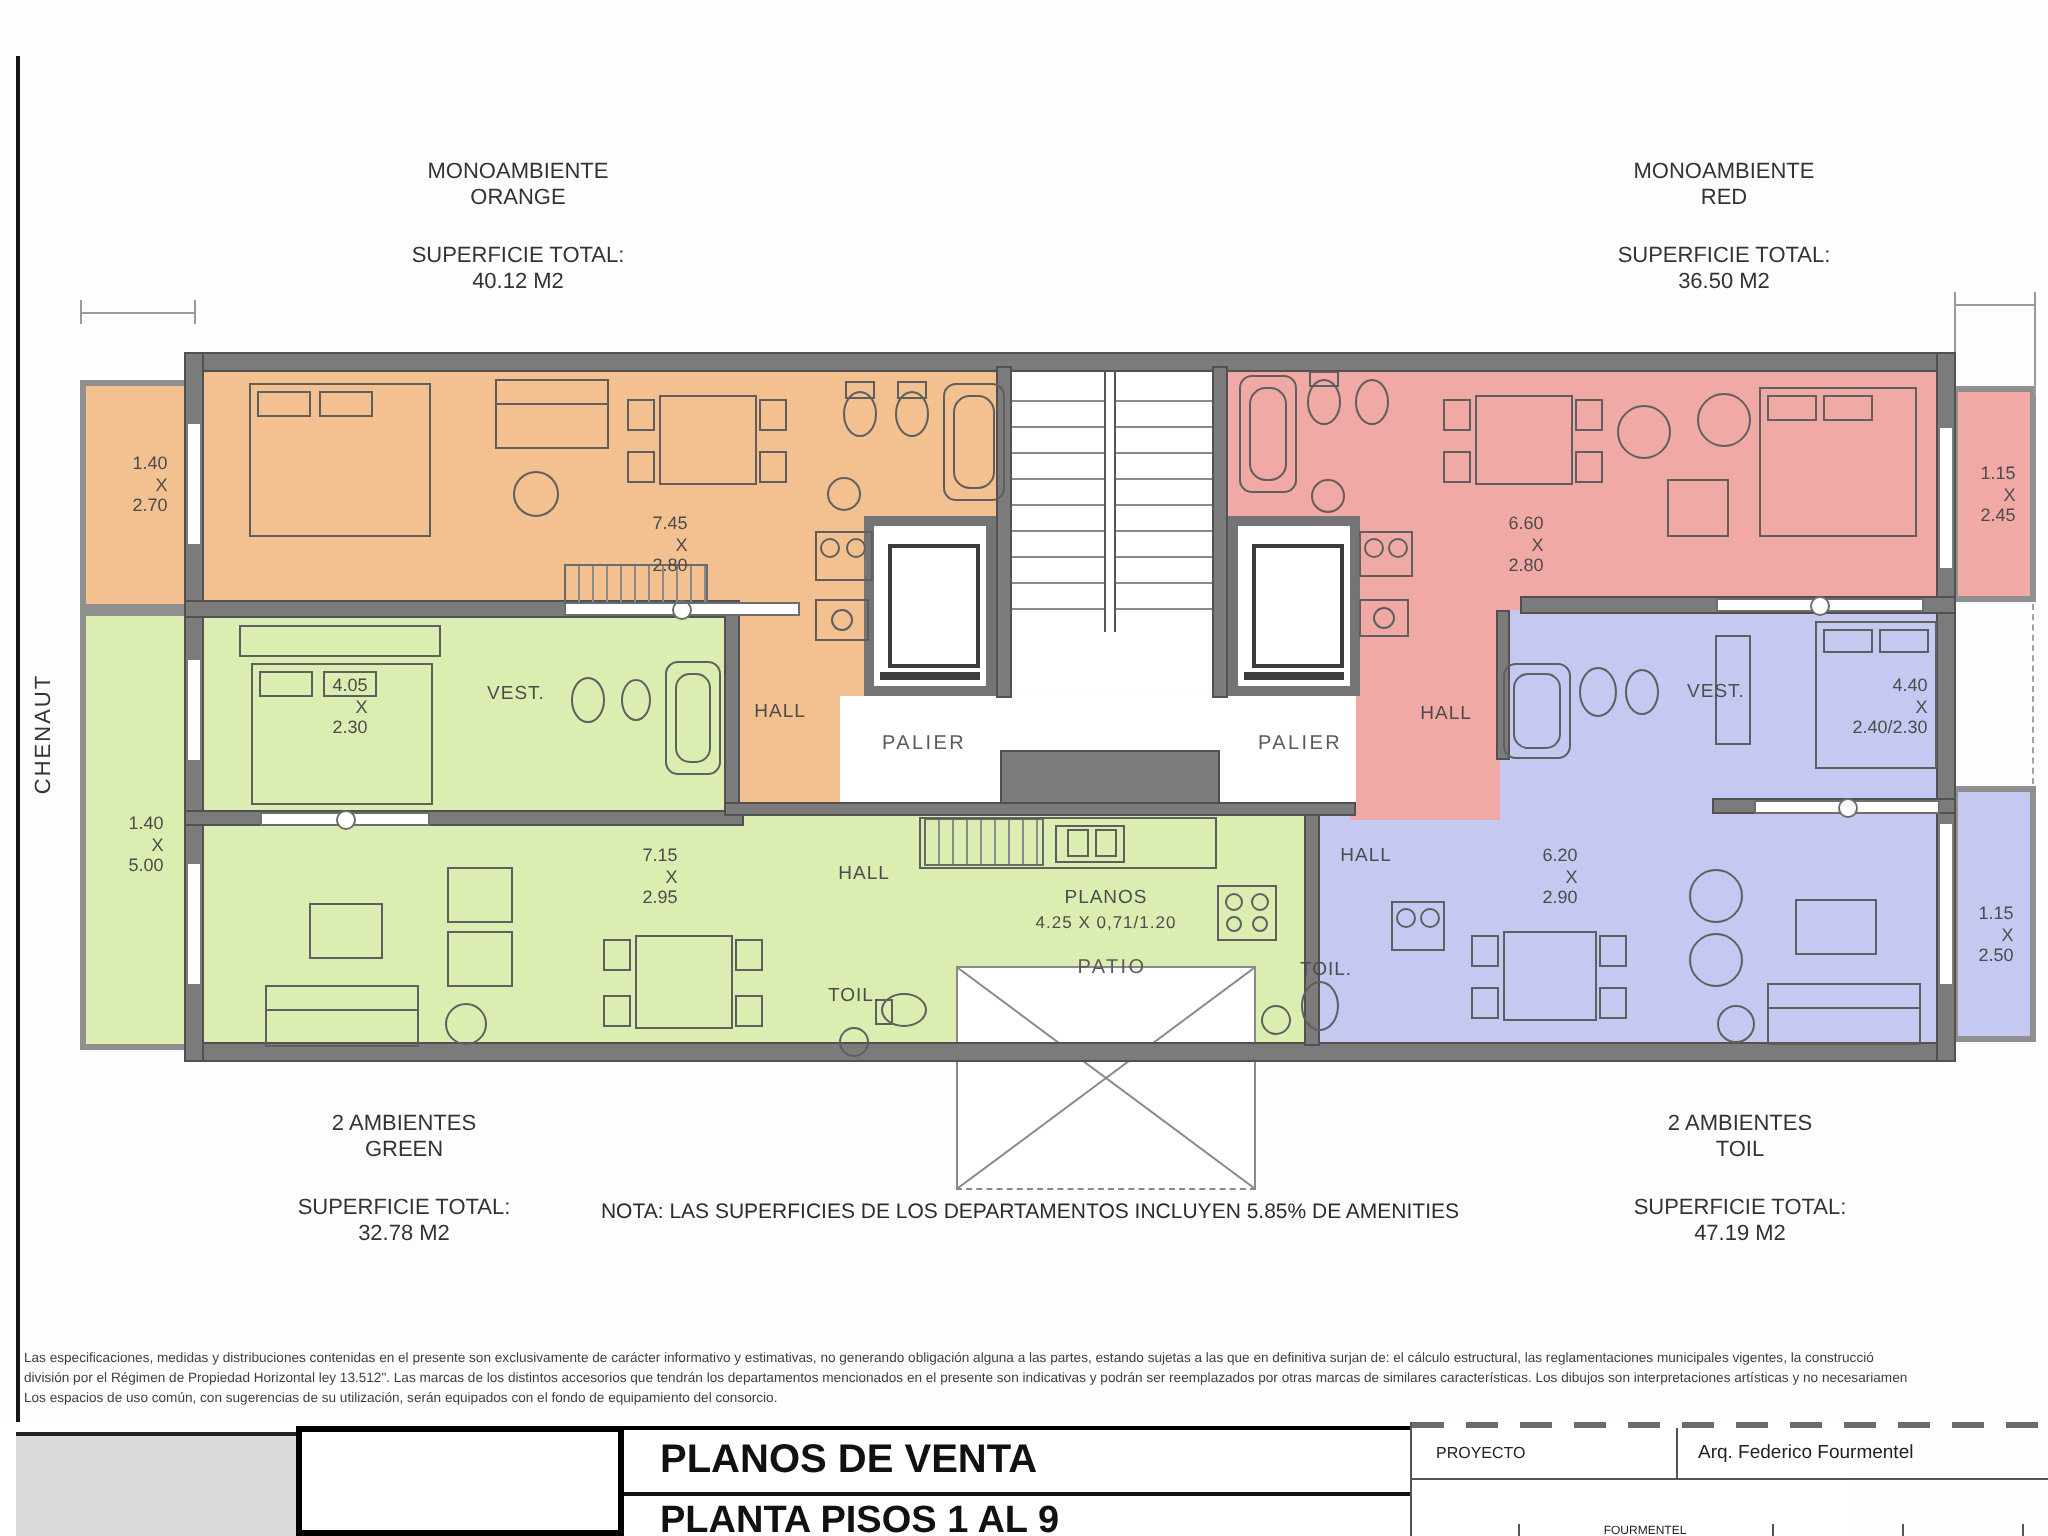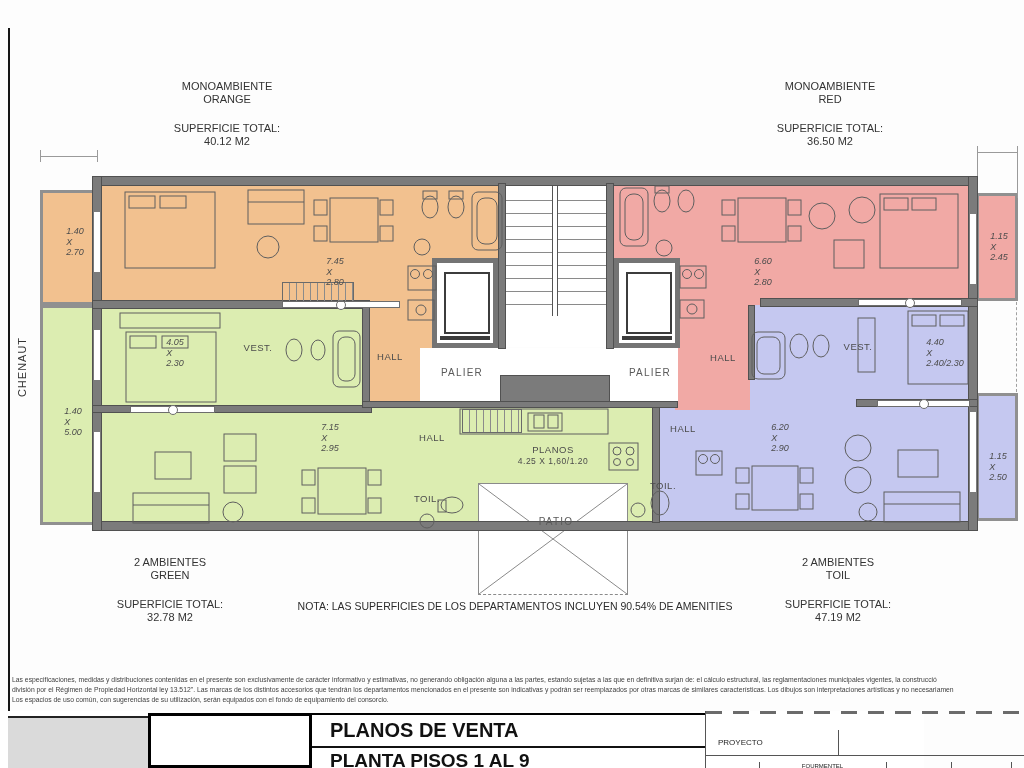--- a/index.html
+++ b/index.html
@@ -22,26 +22,26 @@
   .elev{position:absolute;width:66px;height:90px;background:#fff;border:5px solid #747474;
         box-sizing:border-box;z-index:3;}
   .cab{position:absolute;left:7px;top:9px;width:42px;height:58px;border:2px solid #3c3c3c;}
   .door{position:absolute;left:3px;bottom:3px;width:50px;height:4px;background:#3c3c3c;}
   .wmark{position:absolute;height:7px;background:#fff;border:1px solid #6d6d6d;box-sizing:border-box;z-index:4;}
   .wmark::after{content:"";position:absolute;left:50%;top:50%;width:8px;height:8px;background:#fff;
         border:1px solid #6d6d6d;border-radius:50%;transform:translate(-50%,-50%);}
   .slit{position:absolute;background:#fff;z-index:4;}
   .patio{position:absolute;left:478px;top:483px;width:150px;height:112px;background:#fff;
          border:1px solid #8a8a8a;border-bottom-style:dashed;box-sizing:border-box;z-index:2;}
-  .dim{position:absolute;z-index:6;transform:translate(-50%,-50%);text-align:left;
-       font-size:9px;line-height:10.5px;color:#4c4c4c;white-space:pre-line;font-style:italic;}
+  .dim{position:absolute;z-index:6;transform:translate(-50%,-50%);text-align:right;
+       font-size:9px;line-height:10.5px;color:#4c4c4c;white-space:pre-line;}
   .room{position:absolute;z-index:6;transform:translate(-50%,-50%);text-align:center;
        font-size:9.5px;letter-spacing:.5px;color:#4c4c4c;white-space:nowrap;}
   .room.big{font-size:10px;letter-spacing:1.2px;color:#5a5a5a;}
-  .hdr{position:absolute;width:230px;text-align:center;font-size:11px;line-height:13px;color:#333;z-index:6;}
+  .hdr{position:absolute;width:230px;text-align:center;font-size:11px;line-height:13px;color:#333;z-index:6;margin-left:32px;}
   .hdr .gap{height:16px;}
   .note{position:absolute;left:240px;top:600px;width:550px;text-align:center;font-size:10.5px;
         color:#2c2c2c;z-index:6;}
   .street{position:absolute;left:-38px;top:361px;width:120px;text-align:center;font-size:11px;
         letter-spacing:1px;color:#333;transform:rotate(-90deg);z-index:6;}
   .dimline{position:absolute;background:#9a9a9a;z-index:1;}
   .dashv{position:absolute;width:0;border-left:1px dashed #a0a0a0;z-index:1;}
   .disc{position:absolute;left:12px;width:1004px;font-size:6.8px;line-height:10px;color:#3f3f3f;
         white-space:nowrap;overflow:hidden;z-index:6;}
   .sheetborder{position:absolute;left:8px;top:28px;width:2px;height:684px;background:#161616;z-index:7;}
@@ -95,21 +95,21 @@
   <div>SUPERFICIE TOTAL:</div>
   <div>32.78 M2</div>
 </div>
 <div class="hdr" style="left:723px;top:556px;">
   <div>2 AMBIENTES</div>
   <div>TOIL</div>
   <div class="gap"></div>
   <div>SUPERFICIE TOTAL:</div>
   <div>47.19 M2</div>
 </div>
-<div class="note">NOTA: LAS SUPERFICIES DE LOS DEPARTAMENTOS INCLUYEN 90.54% DE AMENITIES</div>
+<div class="note">NOTA: LAS SUPERFICIES DE LOS DEPARTAMENTOS INCLUYEN 5.85% DE AMENITIES</div>
 
 <div>
 
   <div class="unit orange" style="left:100px;top:183px;width:262px;height:122px;"></div>
   <div class="unit orange" style="left:362px;top:183px;width:141px;height:222px;"></div>
   <div class="balcony unit orange" style="left:40px;top:190px;width:58px;height:115px;"></div>
   <div class="unit red" style="left:607px;top:183px;width:368px;height:122px;"></div>
   <div class="balcony unit red" style="left:976px;top:193px;width:42px;height:108px;"></div>
   <div class="unit green" style="left:100px;top:309px;width:262px;height:221px;"></div>
   <div class="unit green" style="left:362px;top:408px;width:298px;height:122px;"></div>
@@ -323,39 +323,40 @@
   <div class="room" style="left:858px;top:346px;">VEST.</div>
   <div class="room" style="left:390px;top:356px;">HALL</div>
   <div class="room" style="left:723px;top:357px;">HALL</div>
   <div class="room" style="left:432px;top:437px;">HALL</div>
   <div class="room" style="left:683px;top:428px;">HALL</div>
   <div class="room big" style="left:462px;top:372px;">PALIER</div>
   <div class="room big" style="left:650px;top:372px;">PALIER</div>
   <div class="room" style="left:427px;top:498px;">TOIL.</div>
   <div class="room" style="left:663px;top:485px;">TOIL.</div>
   <div class="room" style="left:553px;top:449px;">PLANOS</div>
-  <div class="room" style="left:553px;top:461px;font-size:8.5px;">4.25 X 1,60/1.20</div>
-  <div class="room big" style="left:556px;top:521px;">PATIO</div>
+  <div class="room" style="left:553px;top:461px;font-size:8.5px;">4.25 X 0,71/1.20</div>
+  <div class="room big" style="left:556px;top:484px;">PATIO</div>
 </div>
 
 <div class="disc" style="top:675px;">Las especificaciones, medidas y distribuciones contenidas en el presente son exclusivamente de carácter informativo y estimativas, no generando obligación alguna a las partes, estando sujetas a las que en definitiva surjan de: el cálculo estructural, las reglamentaciones municipales vigentes, la construcció</div>
 <div class="disc" style="top:685px;">división por el Régimen de Propiedad Horizontal ley 13.512". Las marcas de los distintos accesorios que tendrán los departamentos mencionados en el presente son indicativas y podrán ser reemplazados por otras marcas de similares características. Los dibujos son interpretaciones artísticas y no necesariamen</div>
 <div class="disc" style="top:695px;">Los espacios de uso común, con sugerencias de su utilización, serán equipados con el fondo de equipamiento del consorcio.</div>
 
 <div class="tb">
   <div class="tb-gray"></div>
   <div class="tb-logo"></div>
   <div class="tb-main">
     <div class="tb-title">PLANOS DE VENTA</div>
     <div class="tb-sub">PLANTA PISOS 1 AL 9</div>
   </div>
   <div class="tb-table">
     <div class="tb-dash"></div>
-    <div class="tb-row" style="top:3px;height:26px;margin-top:16px;">
+    <div class="tb-row" style="top:3px;height:26px;">
       <div class="lab">PROYECTO</div>
+      <div class="val">Arq. Federico Fourmentel</div>
     </div>
     <div class="tb-r3">
       <div class="cut" style="left:53px;"></div>
       <div class="cut" style="left:180px;"></div>
       <div class="cut" style="left:245px;"></div>
       <div class="cut" style="left:305px;"></div>
       <div class="tiny">FOURMENTEL</div>
     </div>
   </div>
 </div>

